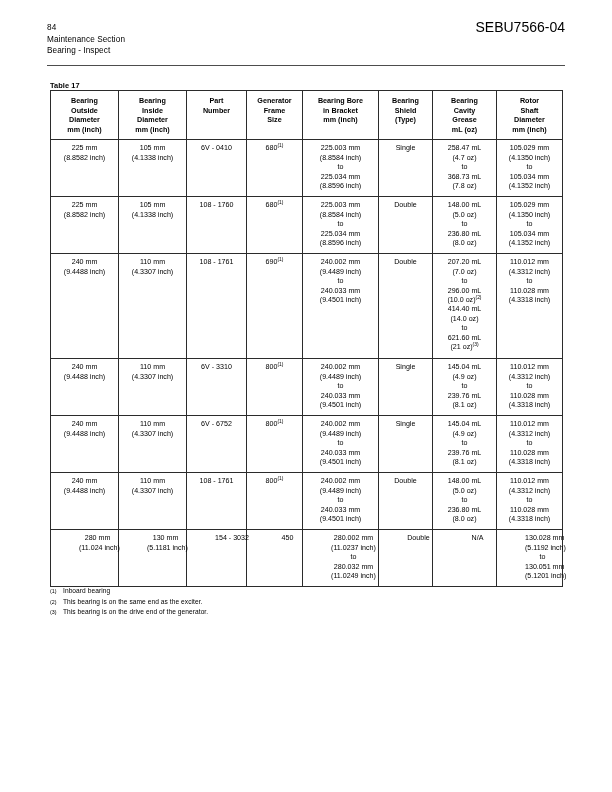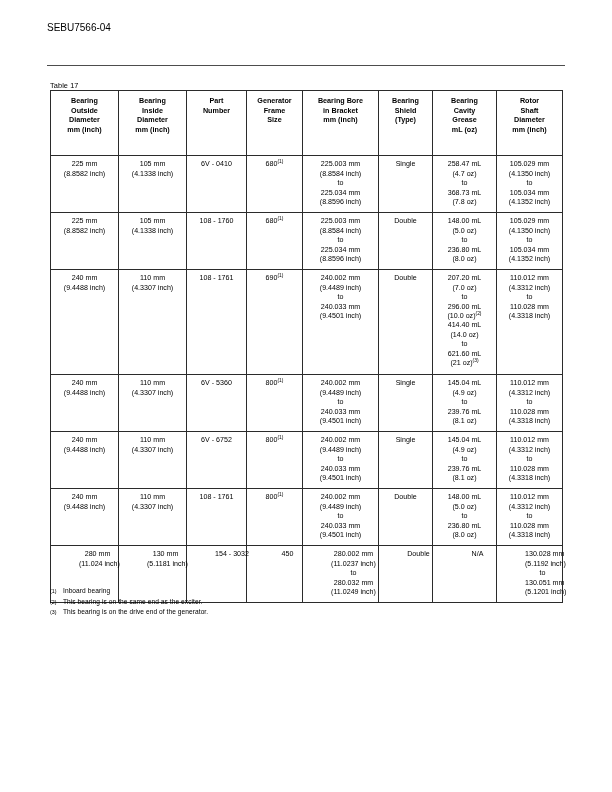--- a/index.html
+++ b/index.html
@@ -33,41 +33,42 @@
     display: flex;
     justify-content: space-between;
     align-items: flex-start;
   }
   .header-left {
     font-size: 8.2px;
     line-height: 11.5px;
     letter-spacing: 0.01em;
   }
   .header-right {
-    font-size: 10px;
+    font-size: 14px;
     line-height: 11.5px;
     text-align: right;
     white-space: nowrap;
   }
   .header-rule {
     position: absolute;
     left: 47px;
     top: 65px;
     width: 518px;
     height: 1px;
     background: #4d4d4d;
   }
 
   
   .table-caption {
     position: absolute;
     left: 50px;
     top: 81px;
     font-size: 7.4px;
     letter-spacing: 0.01em;
+    font-weight: bold;
   }
 
   
   .table-wrap {
     position: absolute;
     left: 50px;
     top: 90px;
     width: 512px;
   }
   table.spec {
@@ -82,21 +83,21 @@
     vertical-align: top;
     padding: 4px 2px 4px 2px;
     font-size: 7.1px;
     line-height: 9.4px;
   }
   table.spec th {
     font-weight: bold;
     font-size: 7.2px;
     line-height: 9.6px;
     padding-top: 5px;
-    padding-bottom: 21px;
+    padding-bottom: 5px;
     vertical-align: top;
   }
   
   col.c0 { width: 68px; }
   col.c1 { width: 68px; }
   col.c2 { width: 60px; }
   col.c3 { width: 56px; }
   col.c4 { width: 76px; }
   col.c5 { width: 54px; }
   col.c6 { width: 64px; }
@@ -141,20 +142,25 @@
     letter-spacing: 0.01em;
   }
 </style>
 </head>
 <body>
 
 <div class="page">
 
   <div class="header">
     <div class="header-row">
+      <div class="header-left">
+        <div>84</div>
+        <div>Maintenance Section</div>
+        <div>Bearing - Inspect</div>
+      </div>
       <div class="header-right">SEBU7566-04</div>
     </div>
   </div>
   <div class="header-rule"></div>
 
   <div class="table-caption">Table 17</div>
 
   <div class="table-wrap">
     <table class="spec">
       <colgroup>
@@ -393,21 +399,21 @@
                 <div>(9.4488 inch)</div>
               </div>
             </td>
             <td>
               <div class="cell-lines">
                 <div>110  mm</div>
                 <div>(4.3307 inch)</div>
               </div>
             </td>
             <td>
-              <div class="nowrap">6V - 5360</div>
+              <div class="nowrap">6V - 3310</div>
             </td>
             <td>
               <div class="nowrap">800<sup>(1)</sup></div>
             </td>
             <td>
               <div class="cell-lines">
                 <div>240.002 mm</div>
                 <div>(9.4489 inch)</div>
                 <div>to</div>
                 <div>240.033 mm</div>

